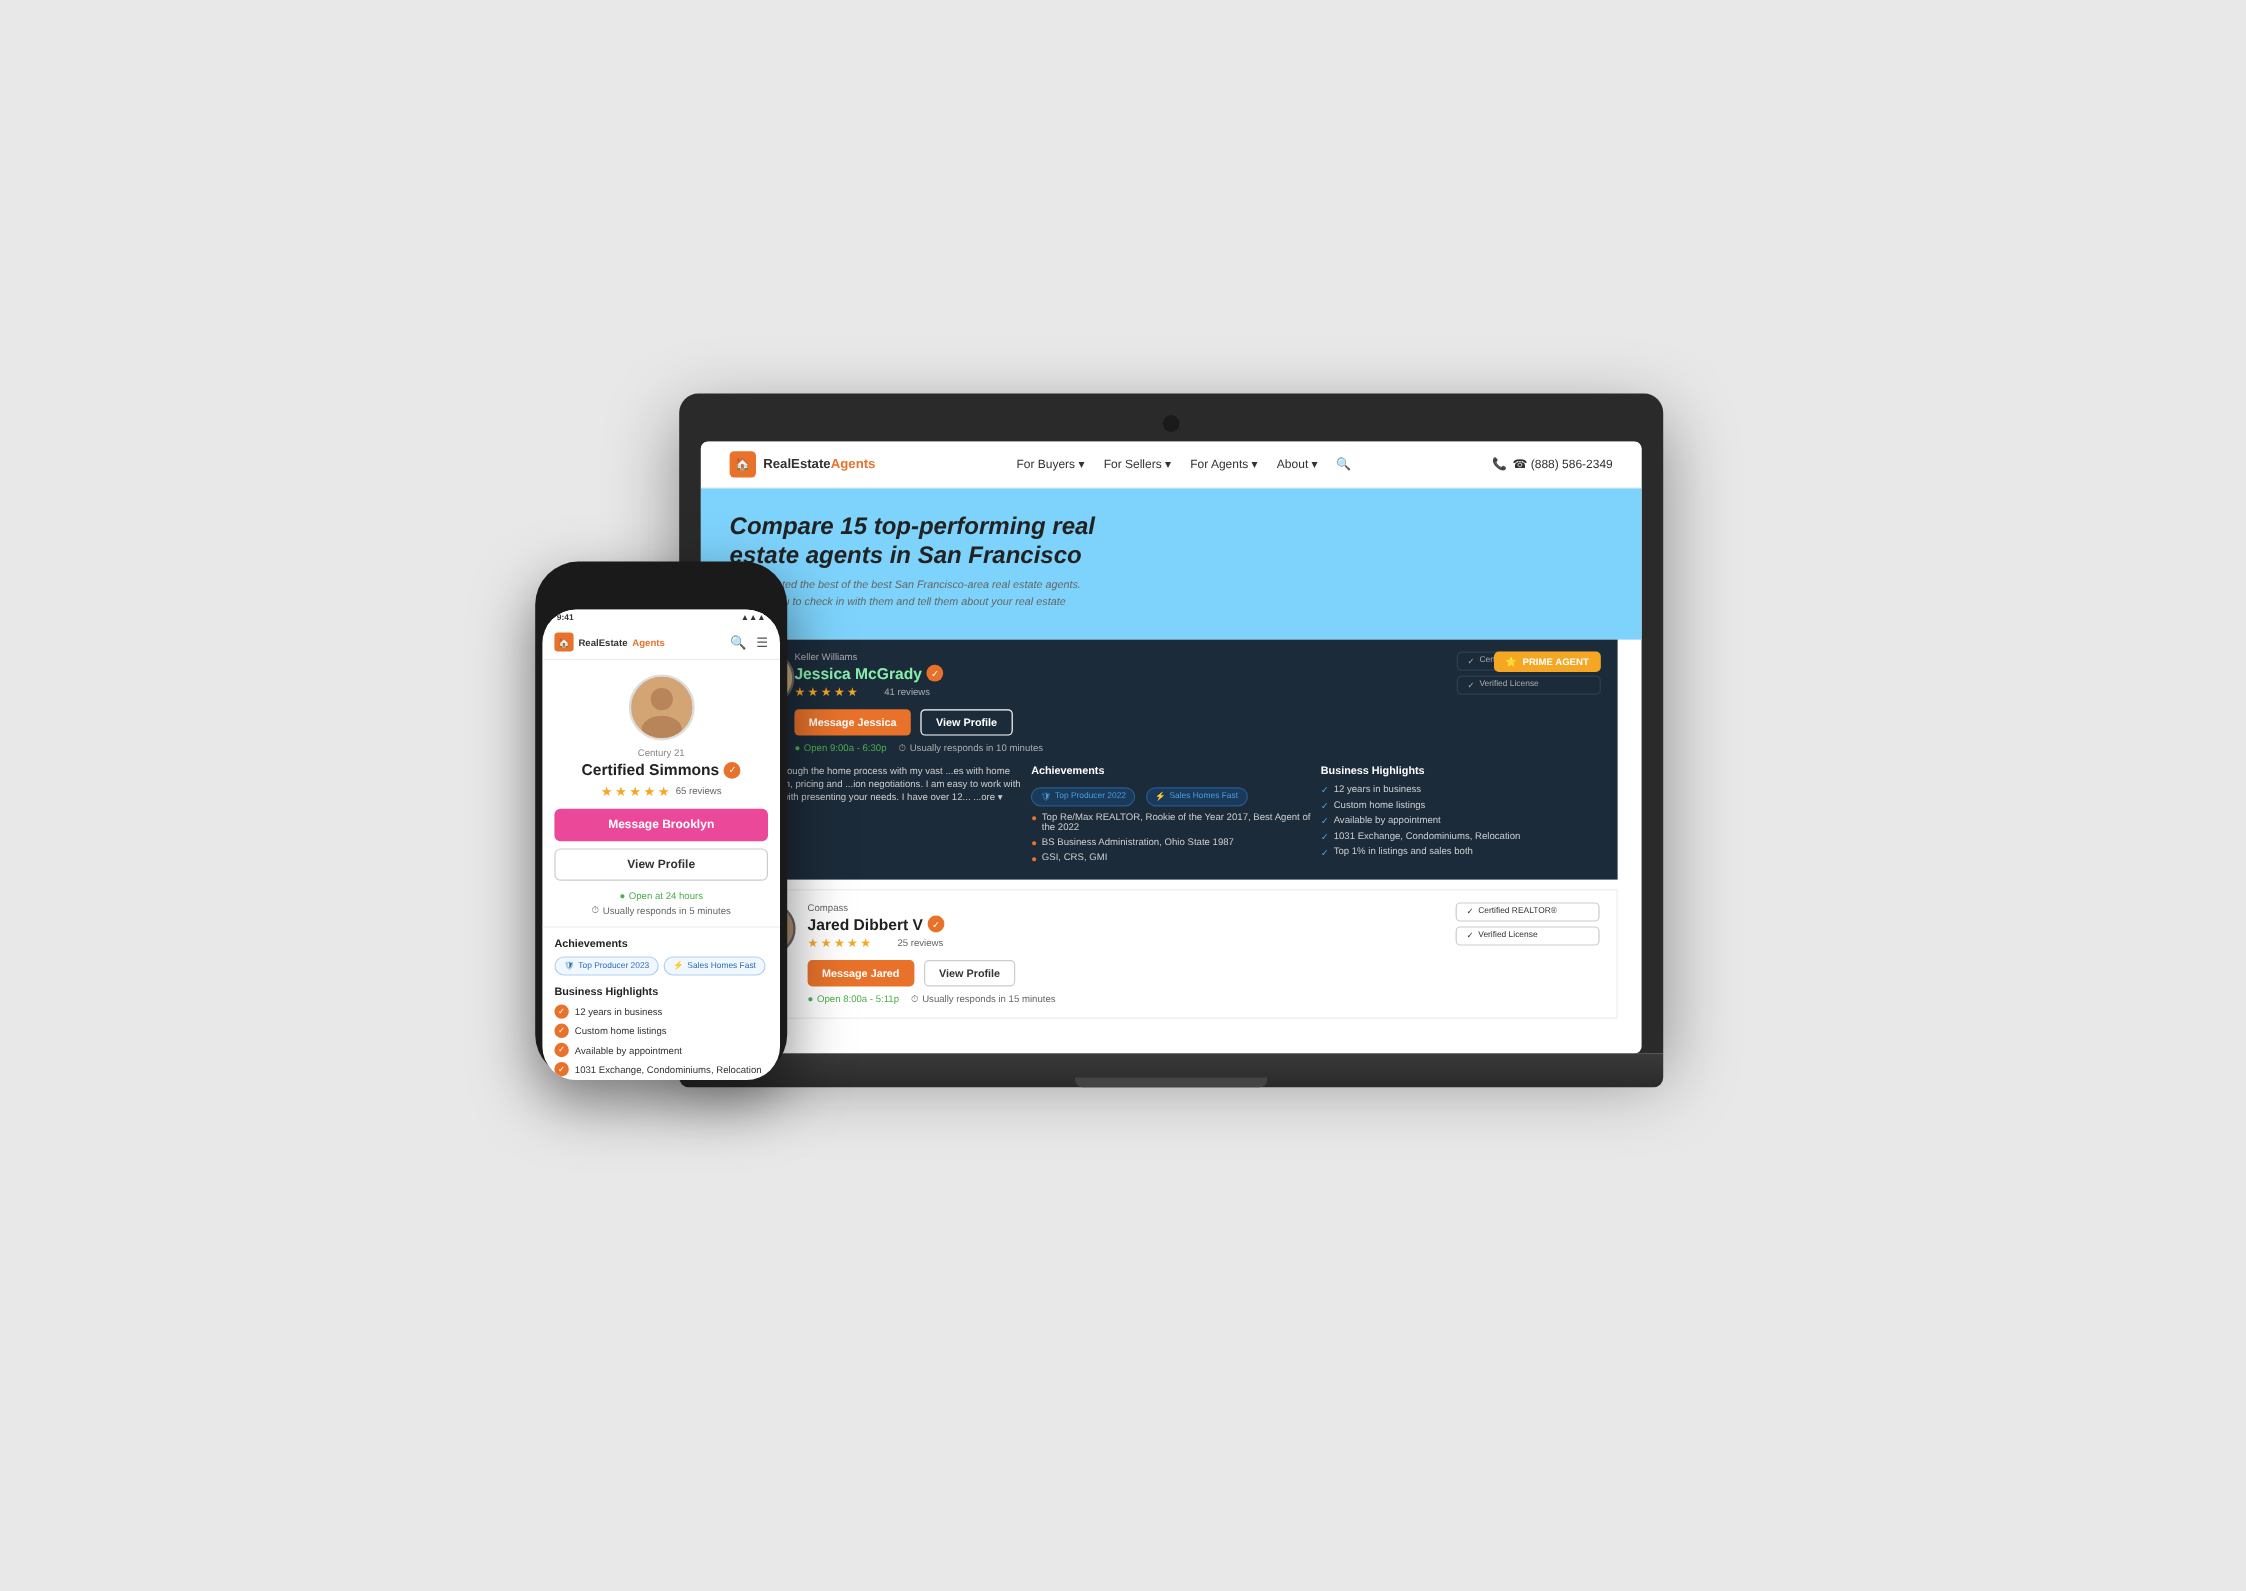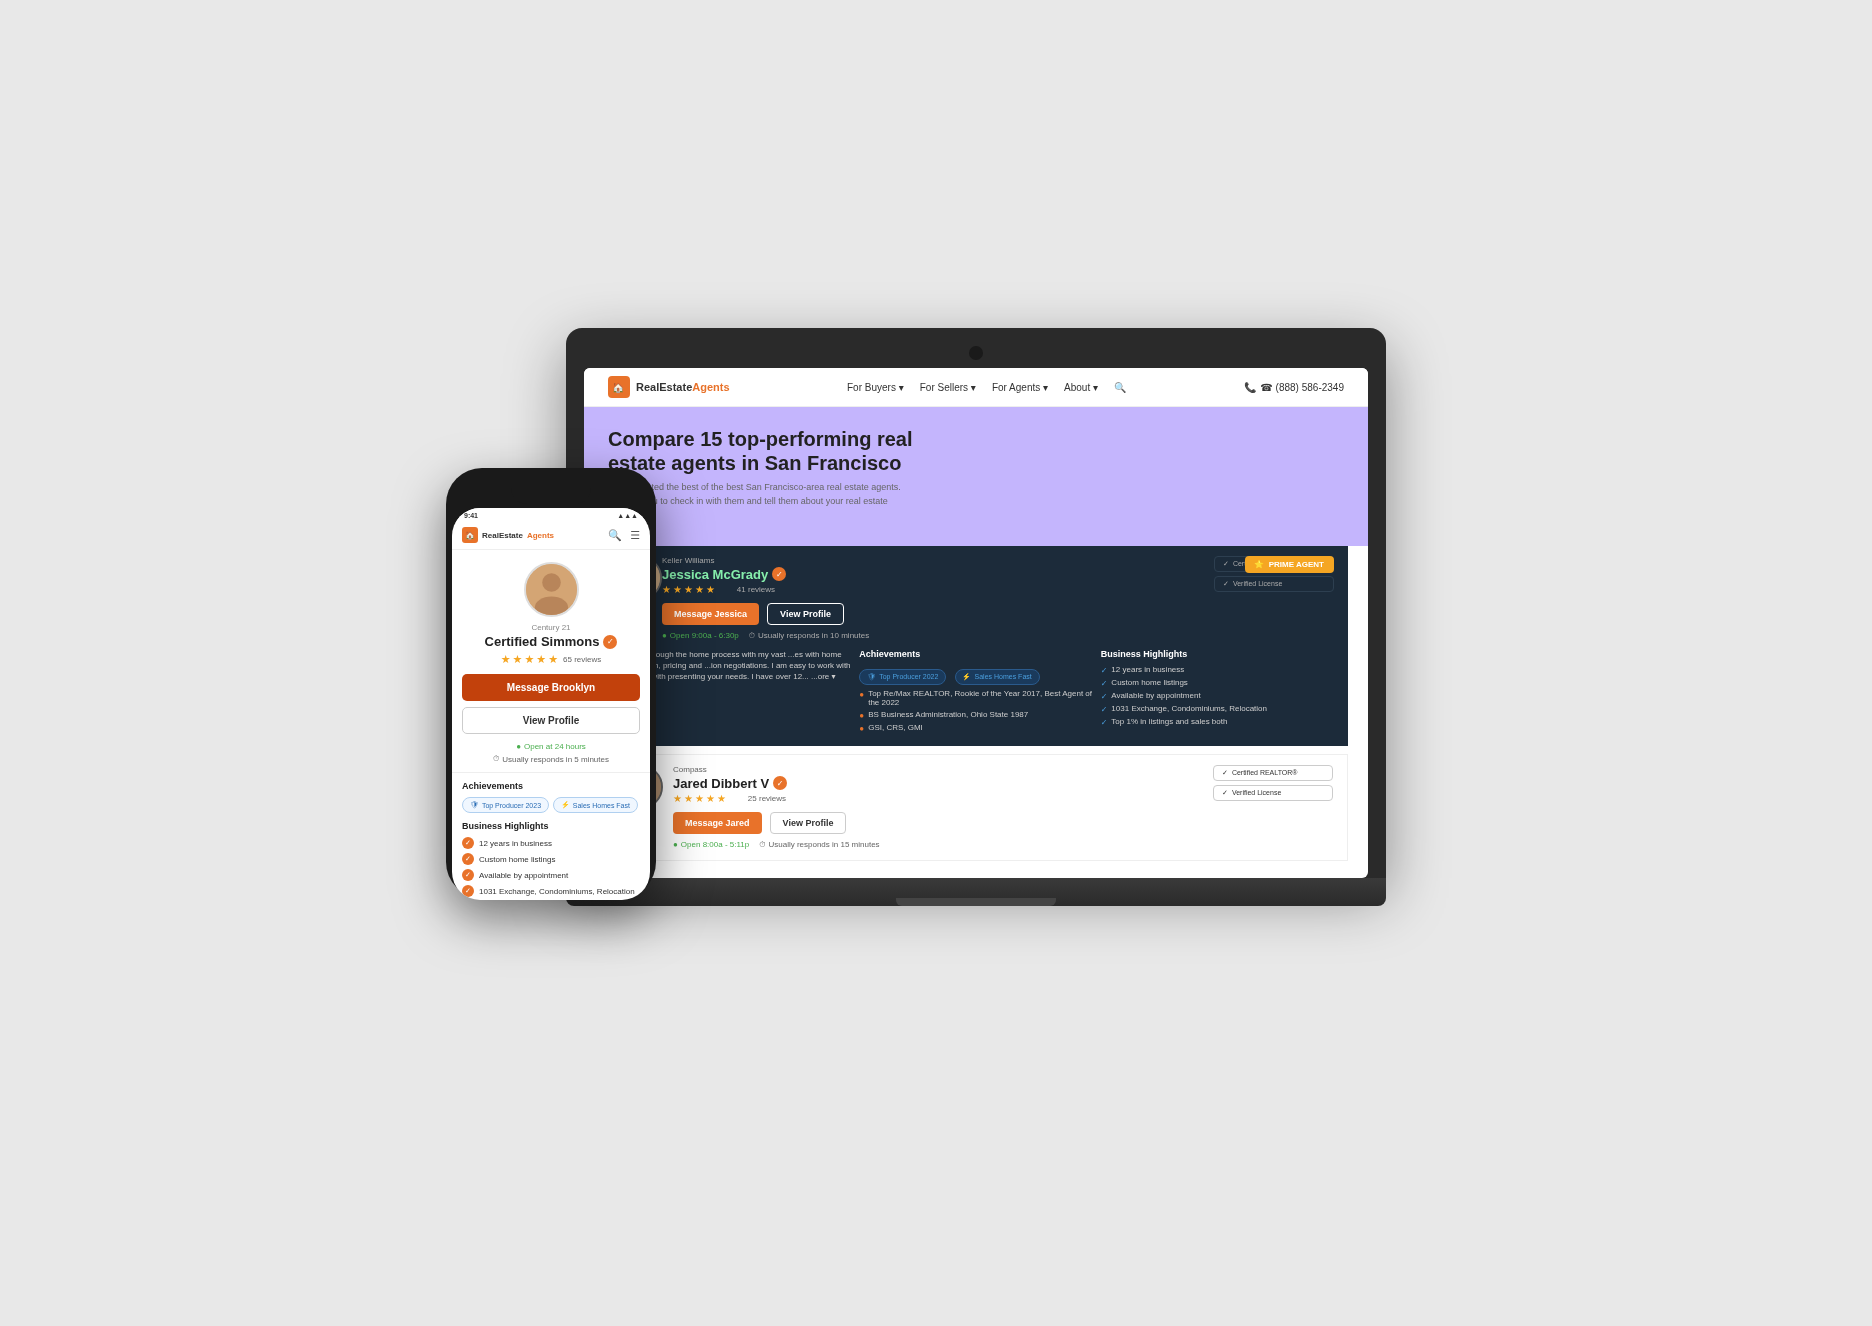--- a/index.html
+++ b/index.html
@@ -117,22 +117,23 @@
 
     .nav-phone {
       font-size: 10px;
       color: #333;
       display: flex;
       align-items: center;
       gap: 4px;
     }
 
     .website-hero {
-      padding: 20px 24px 24px;
-      background: #c4b5fd;
+      padding: 20px 24px 11px;
+      background: #7dd3fc;
+      font-style: italic;
     }
 
     .hero-title {
       font-size: 20px;
       font-weight: 700;
       color: #222;
       line-height: 1.2;
       max-width: 320px;
     }
 
@@ -496,21 +497,21 @@
       align-items: center;
       gap: 2px;
       margin-bottom: 8px;
     }
 
     .phone-star { color: #f5a623; font-size: 11px; }
 
     .phone-reviews { font-size: 8px; color: #666; margin-left: 3px; }
 
     .phone-btn-message {
-      background: #c2410c;
+      background: #ec4899;
       color: white;
       border: none;
       width: 100%;
       padding: 8px;
       border-radius: 5px;
       font-size: 10px;
       font-weight: 700;
       margin-bottom: 6px;
       cursor: pointer;
     }

